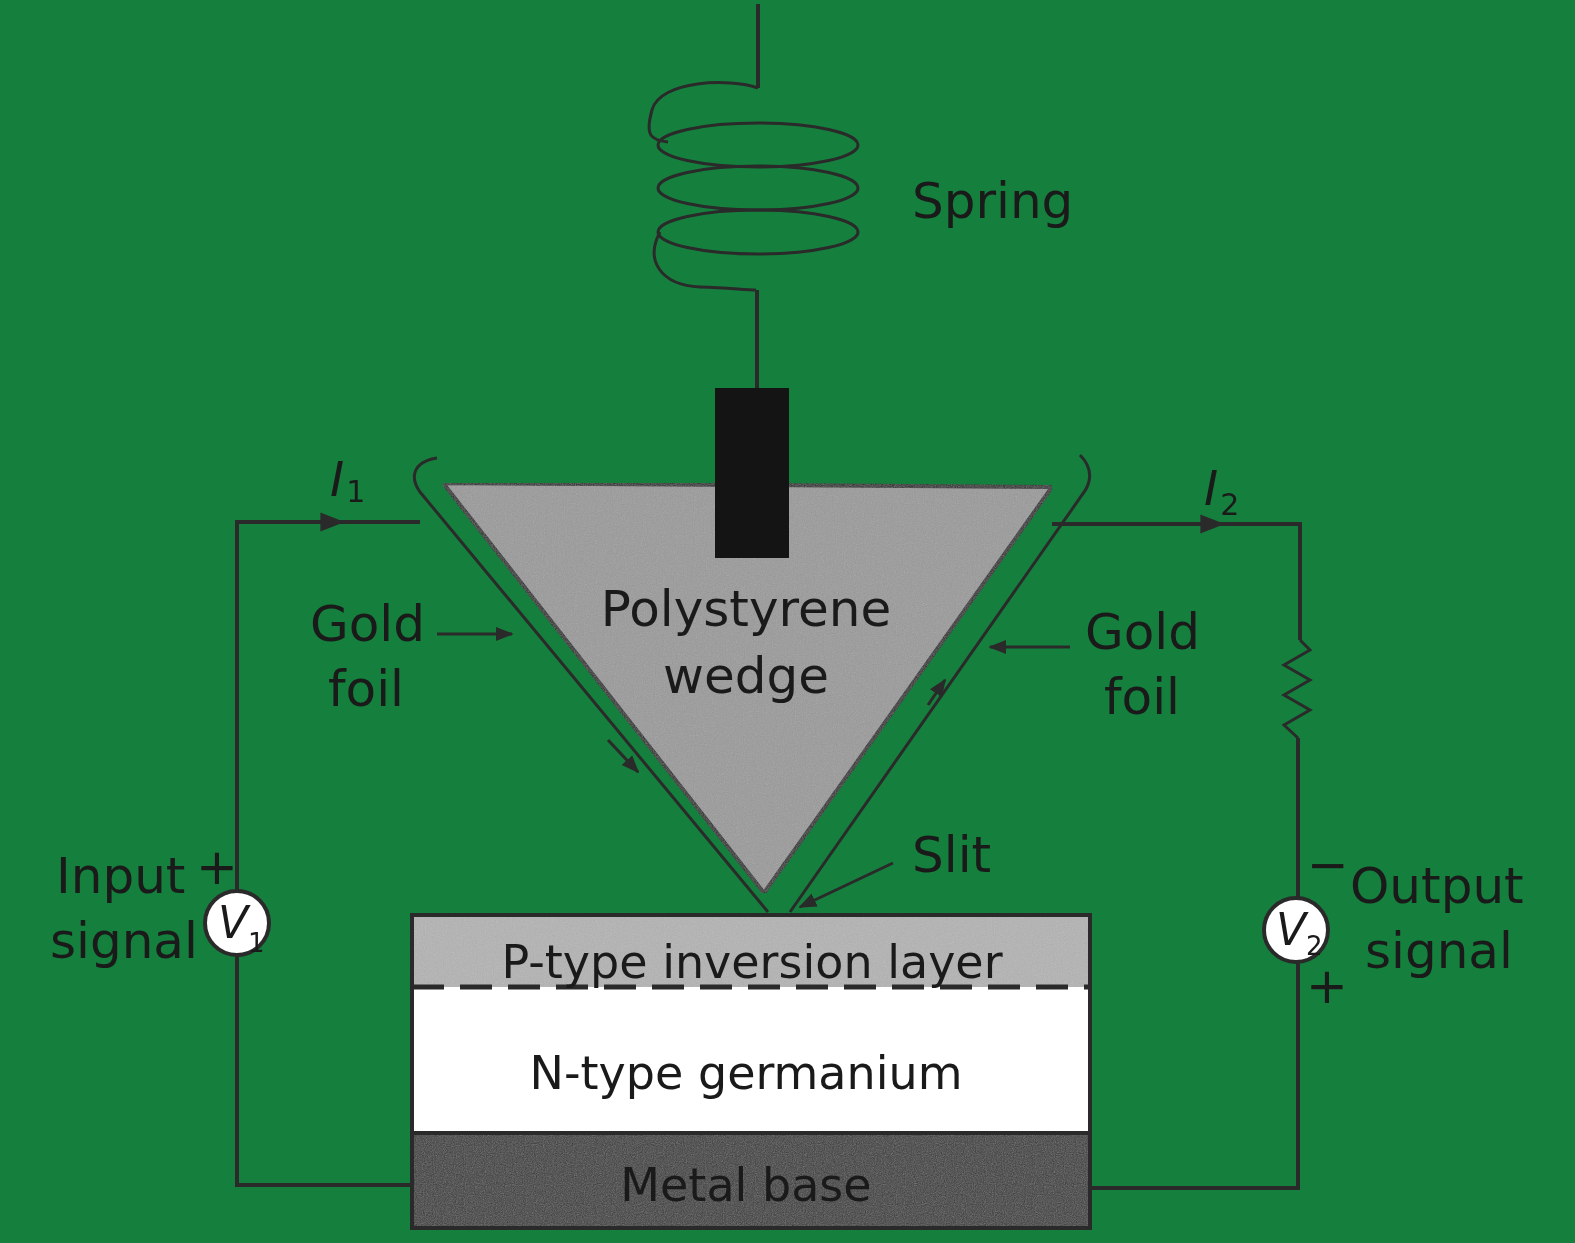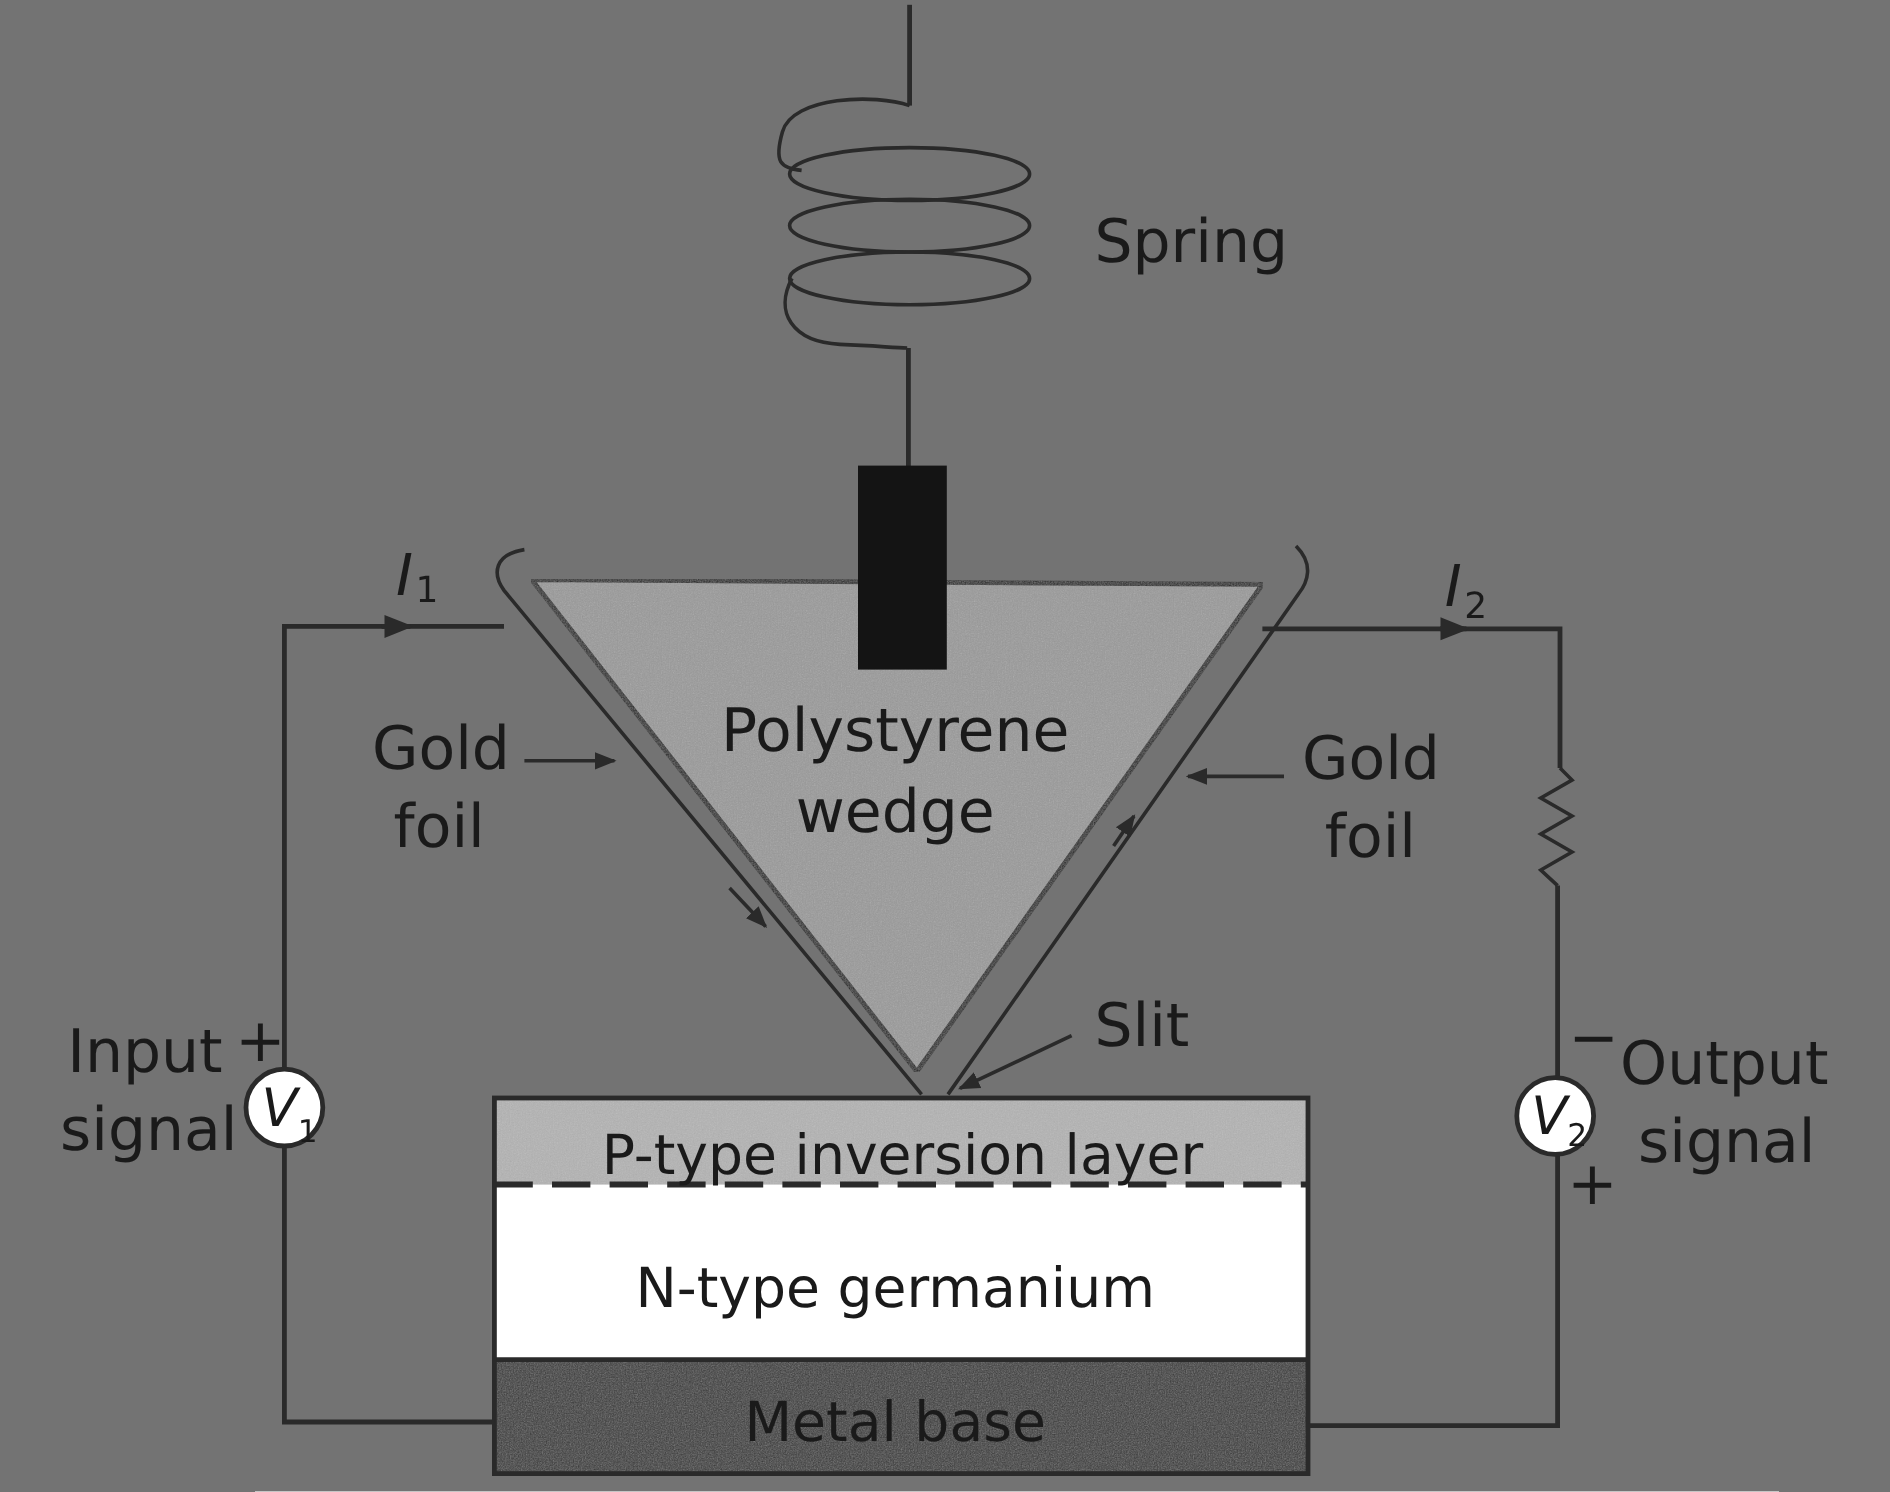--- a/index.html
+++ b/index.html
@@ -1,16 +1,16 @@
 <!DOCTYPE html>
 <html><head>
   <meta charset="utf-8">
   <style>
     html, body { margin: 0; padding: 0; background: #ffffff; }
-    #stage { position: relative; width: 1575px; height: 1243px; overflow: hidden; background: #737373; }
+    #stage { position: relative; width: 1575px; height: 1243px; overflow: hidden; background: #15803d; }
     svg { position: absolute; left: 0; top: 0; }
     .lbl { font-family: "DejaVu Sans", sans-serif; fill: #1a1a1a; font-size: 50px; }
     .lbl-in { font-family: "DejaVu Sans", sans-serif; fill: #1a1a1a; font-size: 46px; }
     .ital { font-family: "DejaVu Sans", sans-serif; font-style: italic; fill: #1a1a1a; }
     .sub { font-family: "DejaVu Sans", sans-serif; fill: #1a1a1a; }
     .wire { stroke: #2a2a2a; stroke-width: 4; fill: none; }
     .thin { stroke: #2a2a2a; stroke-width: 3; fill: none; }
   </style>
 </head>
 <body>

